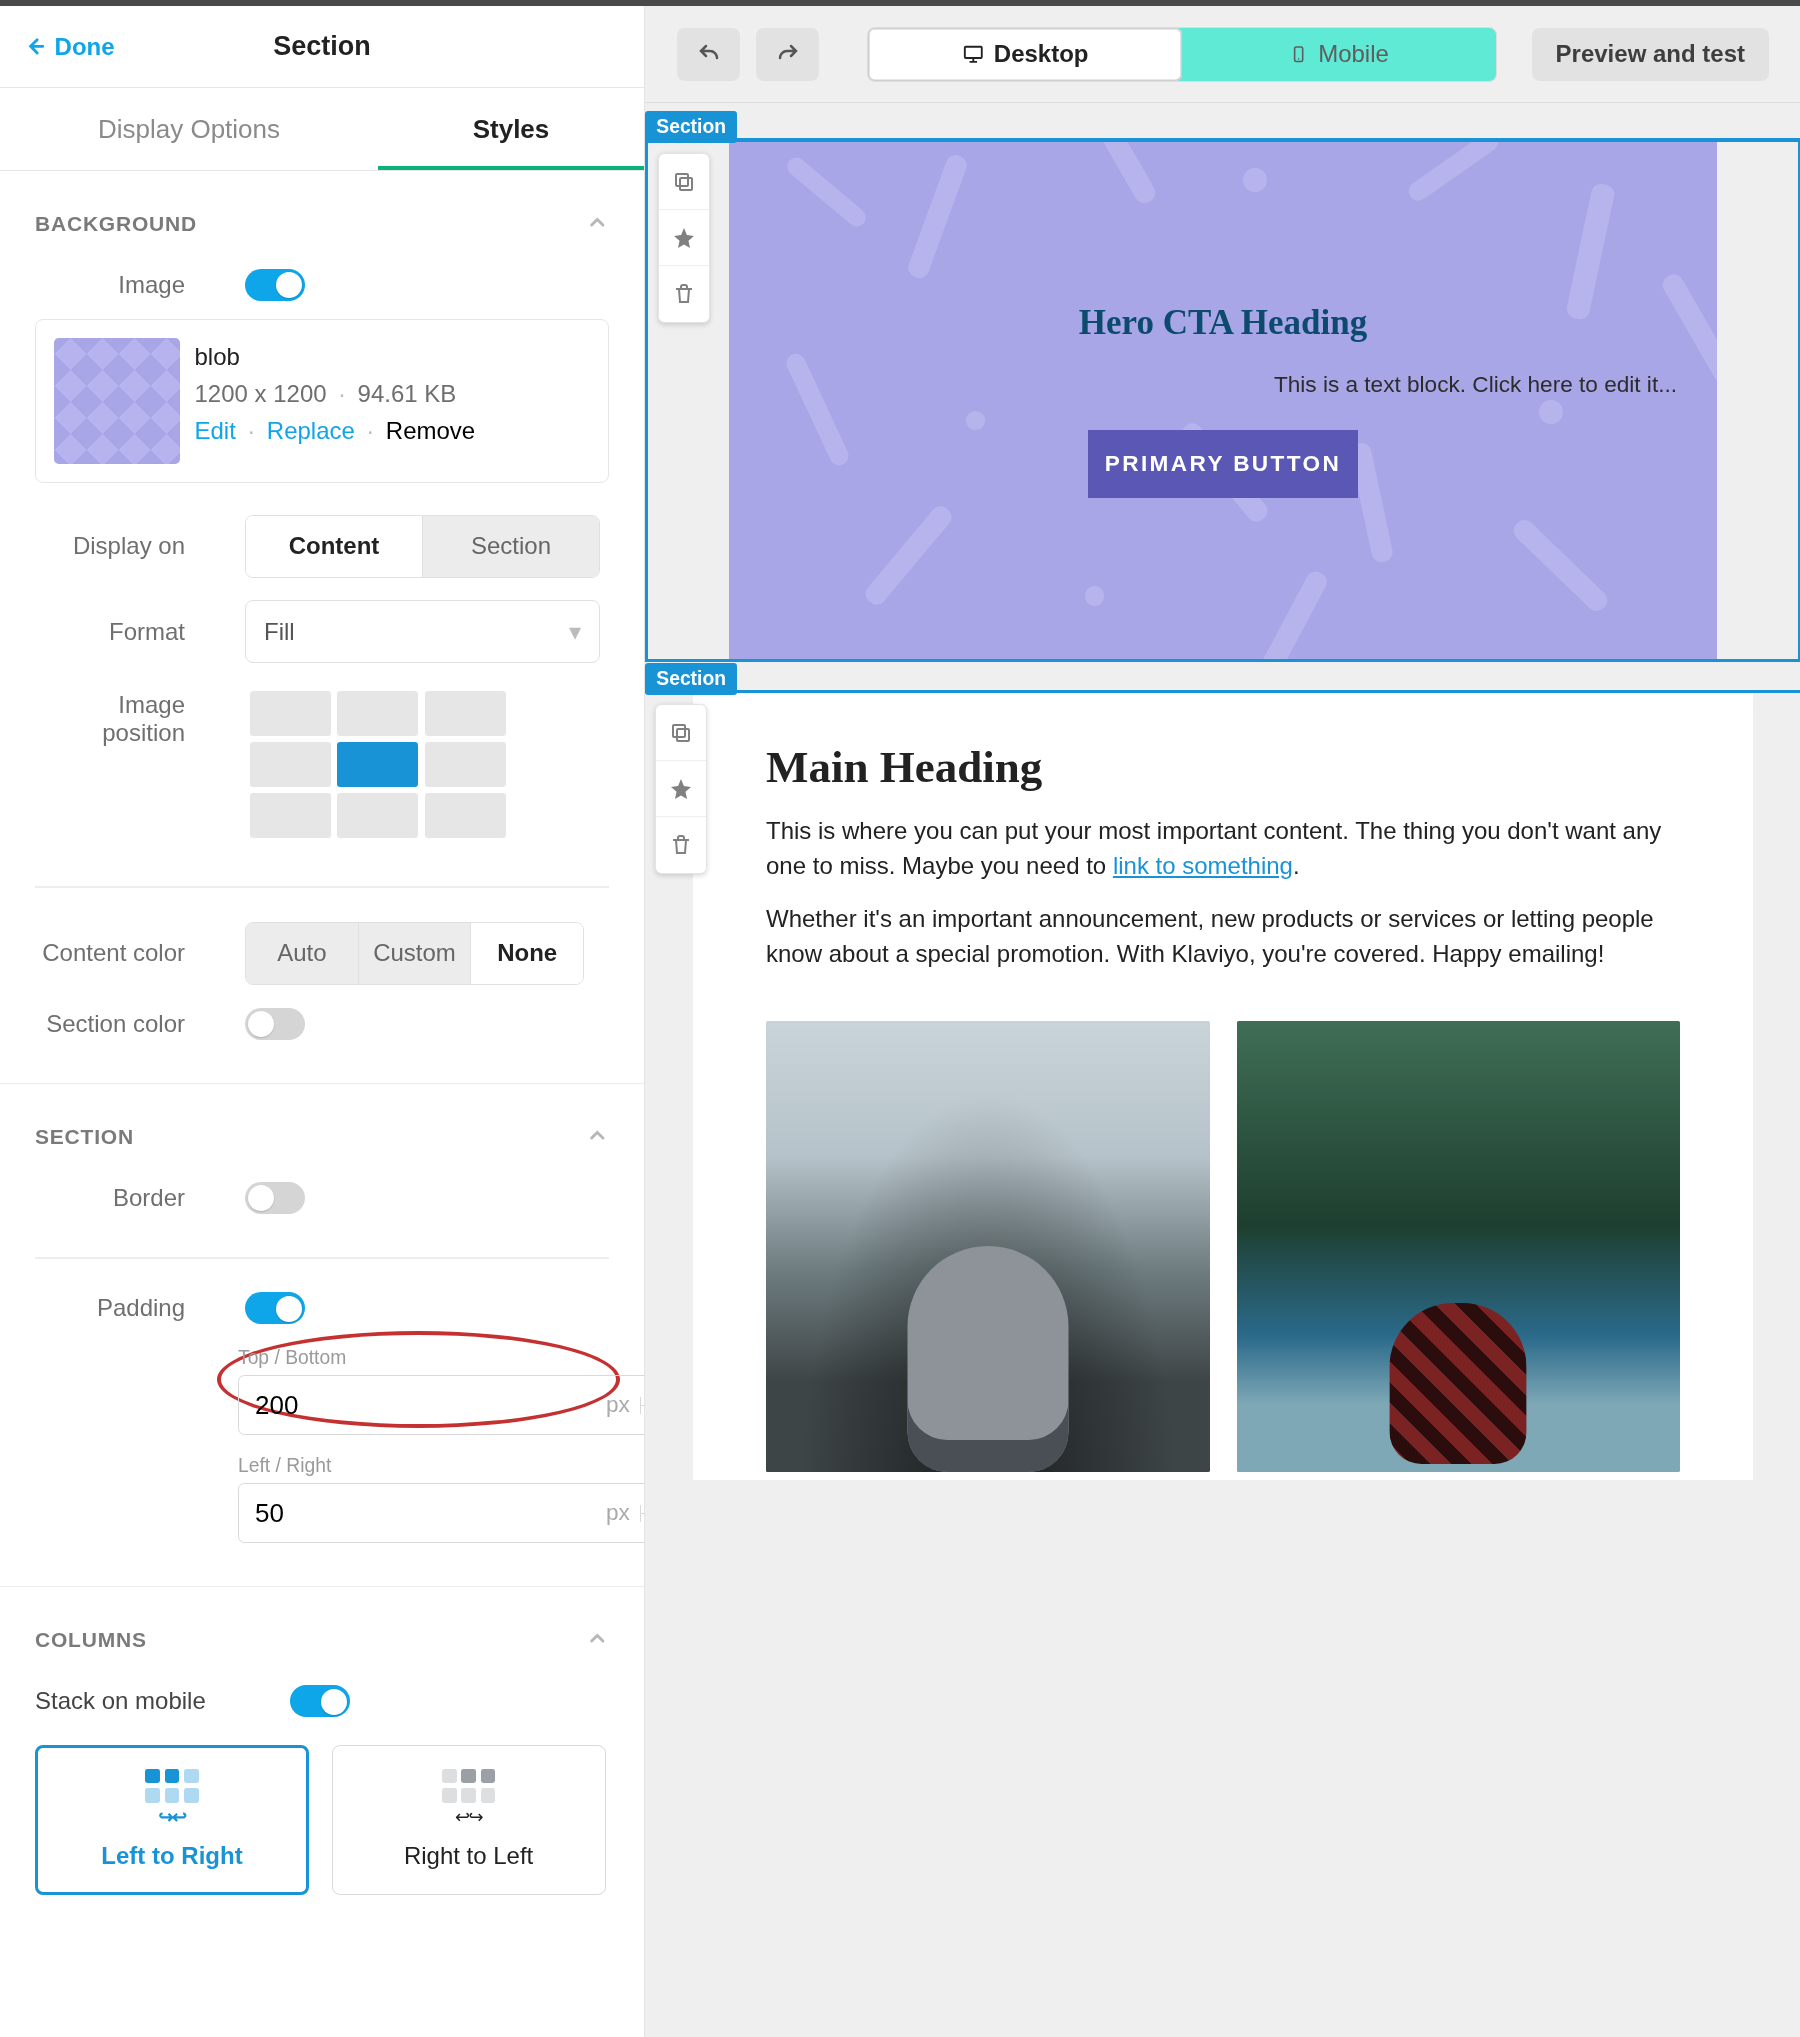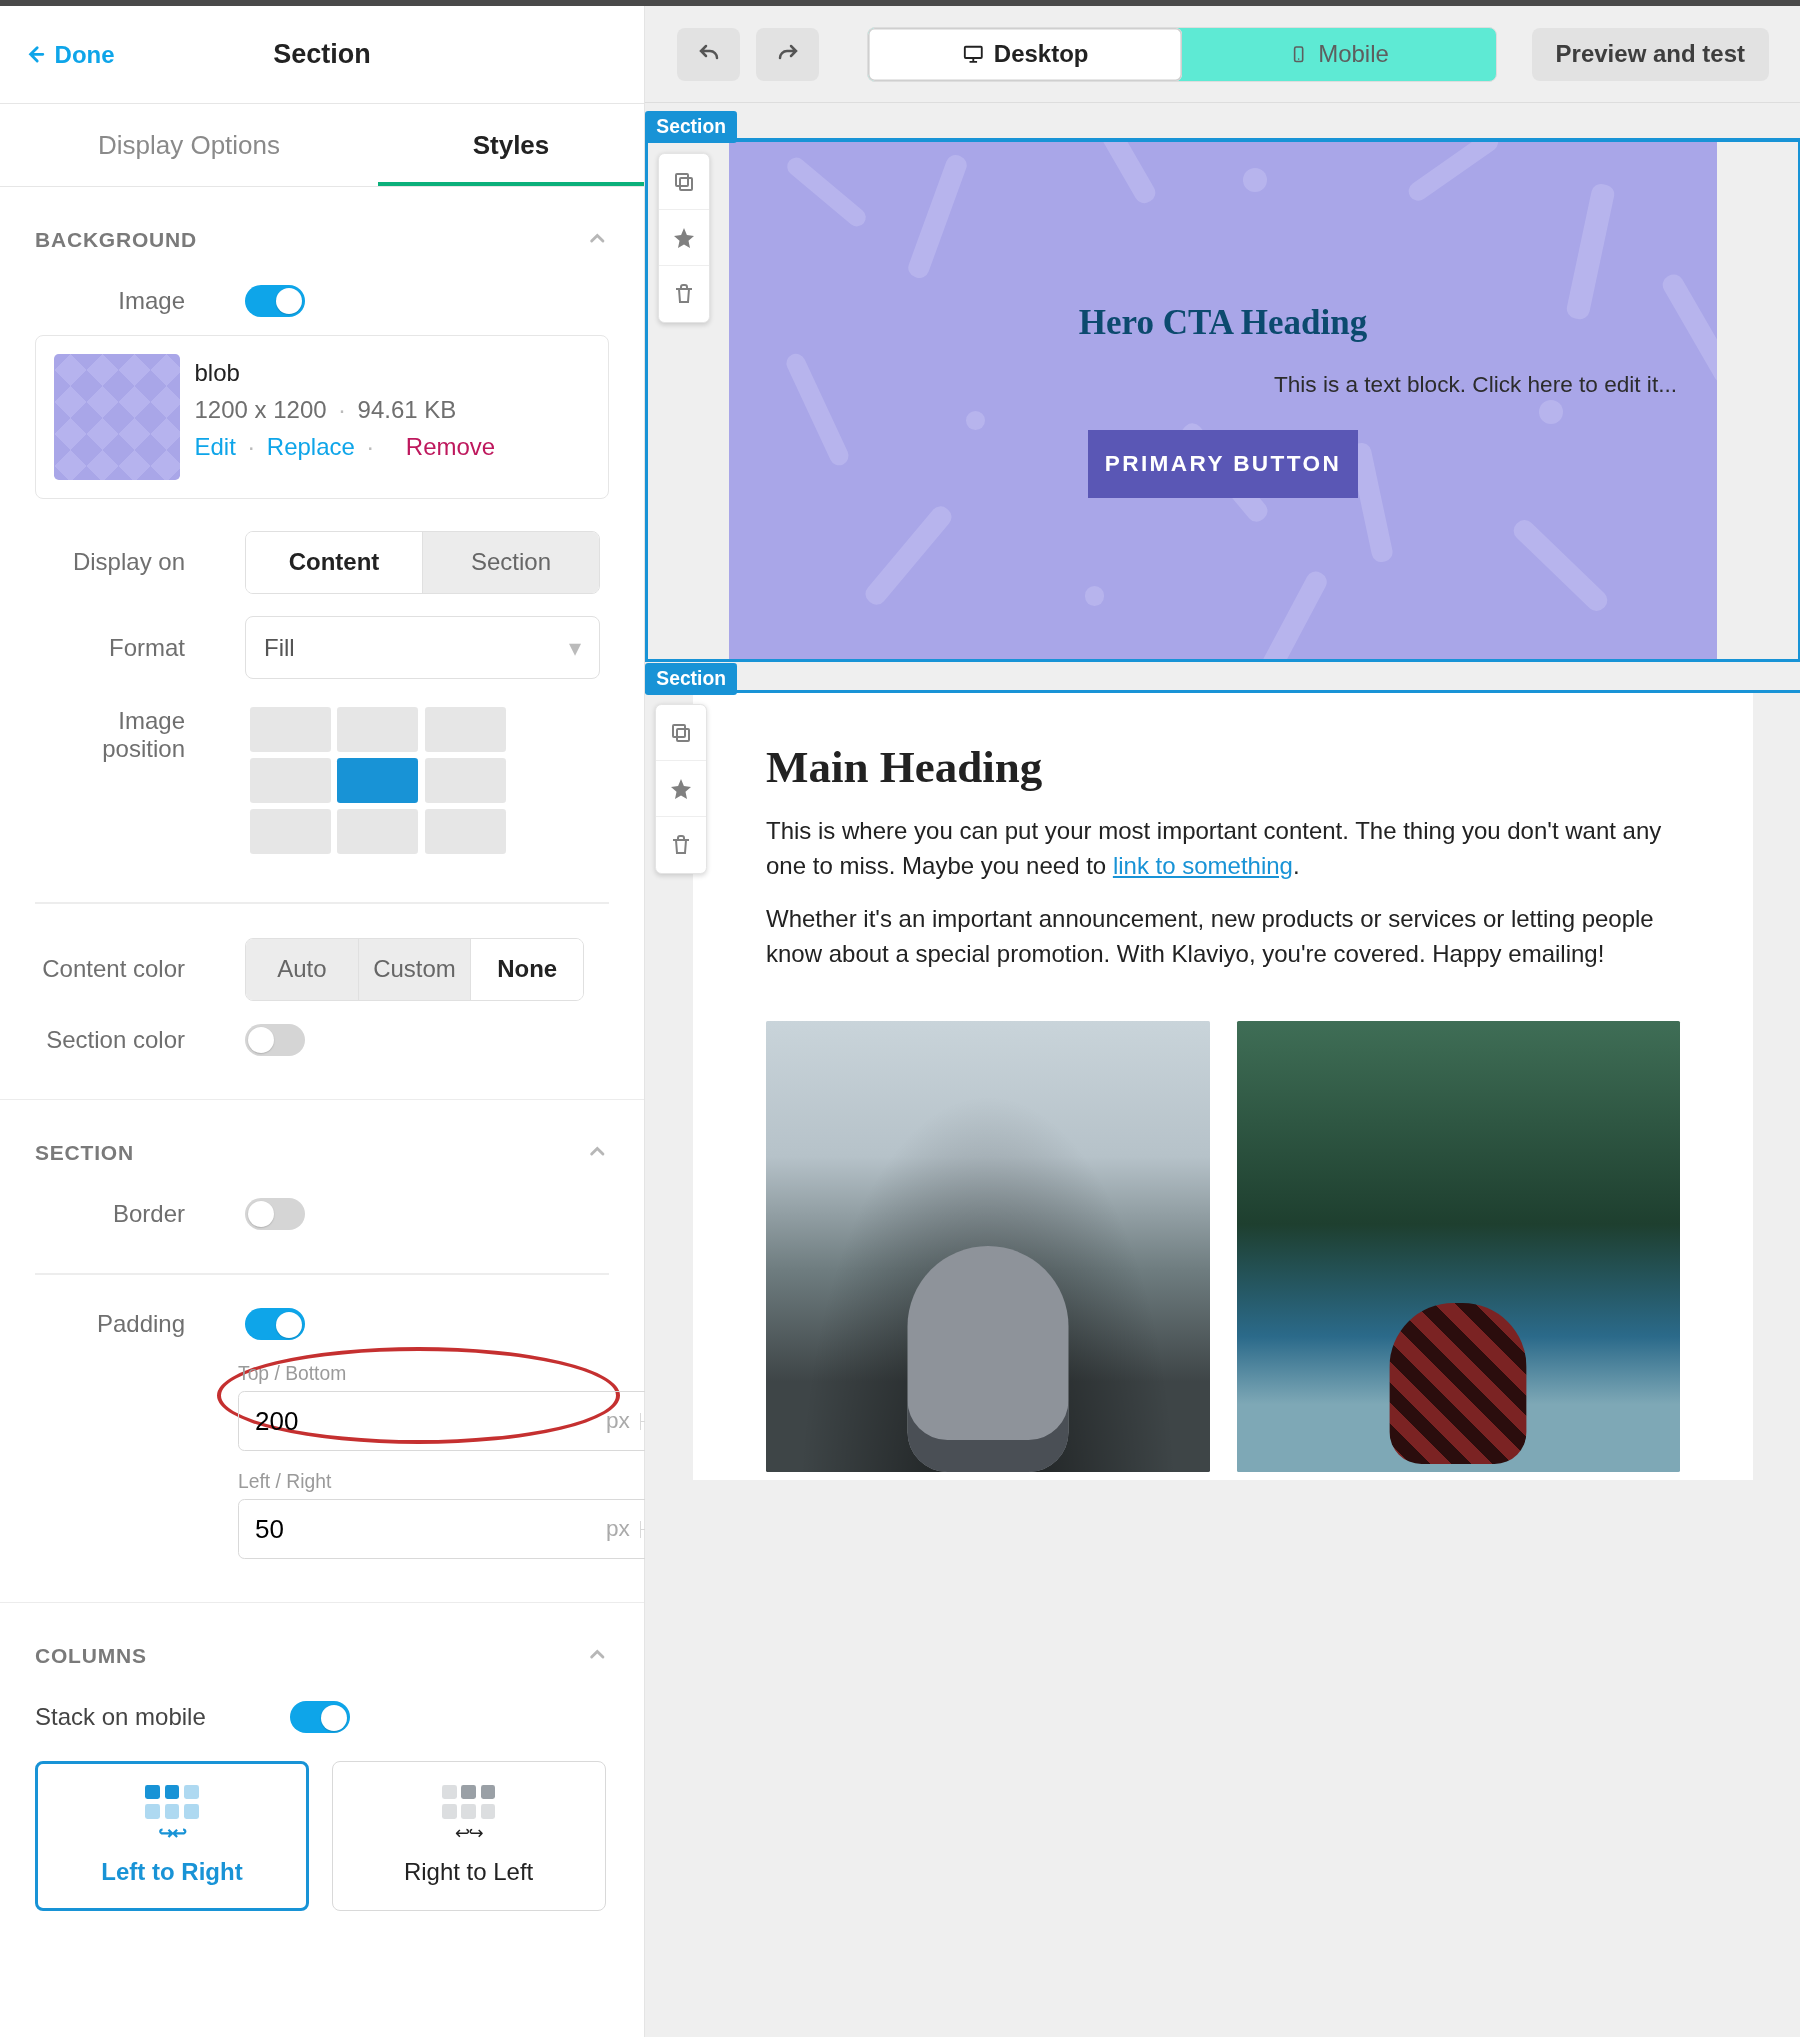--- a/index.html
+++ b/index.html
@@ -8,21 +8,21 @@
     background: #fff;
     color: #222;
     width: 1801px;
     height: 2038px;
     overflow: hidden;
   }
   .app { display: flex; height: 100%; border-top: 6.4px solid #4a4a4a; }
 
   
   .sidebar { width: 645px; border-right: 0.8px solid #e4e4e4; display: flex; flex-direction: column; background:#fff;}
-  .sidebar-header { position: relative; height: 98px; display: flex; align-items: center; justify-content: center; border-bottom: 0.8px solid #e6e6e6;}
+  .sidebar-header { position: relative; height: 82px; display: flex; align-items: center; justify-content: center; border-bottom: 0.8px solid #e6e6e6;}
   .back { position: absolute; left: 24px; top: 50%; transform: translateY(-50%); display: flex; align-items:center; gap:8px; color:#0ea5e9; font-size:24px; font-weight:600; cursor:pointer;}
   .back svg { width:22.6px; height:22.6px; }
   .sidebar-title { font-size:27px; font-weight:600; color:#222;}
   .tabs { display:flex; border-bottom:0.8px solid #e6e6e6;}
   .tab { flex:0 0 auto; width:266px; text-align:center; padding:26px 8px 21px; font-size:26px; color:#8a8a8a; cursor:pointer;}
   .tab.active { color:#222; font-weight:600; border-bottom:4.8px solid #0bb07b; }
   .panel { padding: 32px 35px 8px 35px; }
   .section-head { display:flex; align-items:center; justify-content:space-between; padding: 8px 0 21px; }
   .section-head-title { font-size:21px; font-weight:700; letter-spacing:0.8px; color:#7a7a7a;}
   .chev { color:#b7b7b7; }
@@ -39,21 +39,21 @@
   .toggle.off::after{ right:auto; left:3.2px;}
 
   
   .img-card{ border:1.6px solid #e6e6e6; border-radius:8px; padding:18px; display:flex; gap:14.5px; align-items:flex-start; margin-top:6.4px;}
   .img-thumb{ width:126px; height:126px; border-radius:4.8px; background-image: linear-gradient(135deg,#a9a6e8 25%, transparent 25%), linear-gradient(225deg,#a9a6e8 25%, transparent 25%), linear-gradient(45deg,#a9a6e8 25%, transparent 25%), linear-gradient(315deg,#a9a6e8 25%, #b6b3ee 25%); background-size:32px 32px; background-color:#a9a6e8;}
   .img-meta{ font-size:24px; line-height:1.55;}
   .img-meta .name{ color:#222; }
   .img-meta .dim{ color:#6f6f6f; }
   .img-meta .dot{ color:#bbb; padding:0 4.8px; }
   .img-links a{ color:#0ea5e9; text-decoration:none; cursor:pointer; }
-  .img-links .danger{ color:#be185d;margin-left:20px; }
+  .img-links .danger{ color:#000000; }
 
   .seg { display:flex; border:1.6px solid #e0e0e0; border-radius:8px; overflow:hidden; height:63px;}
   .seg > div{ flex:1; display:flex; align-items:center; justify-content:center; font-size:24px; color:#666; background:#ececec; cursor:pointer;}
   .seg > div + div{ border-left:1.6px solid #e0e0e0;}
   .seg > div.active{ background:#fff; color:#222; font-weight:600;}
 
   .select{ border:1.6px solid #e0e0e0; border-radius:8px; height:63px; display:flex; align-items:center; padding:0 18px; font-size:24px; color:#555; position:relative;}
   .select .dd{ position:absolute; right:18px; top:50%; transform:translateY(-50%); color:#bbb;}
 
   .grid9{ display:grid; grid-template-columns: repeat(3, 81px); grid-auto-rows:45px; gap:6.4px; padding: 4.8px; width:266px;}

